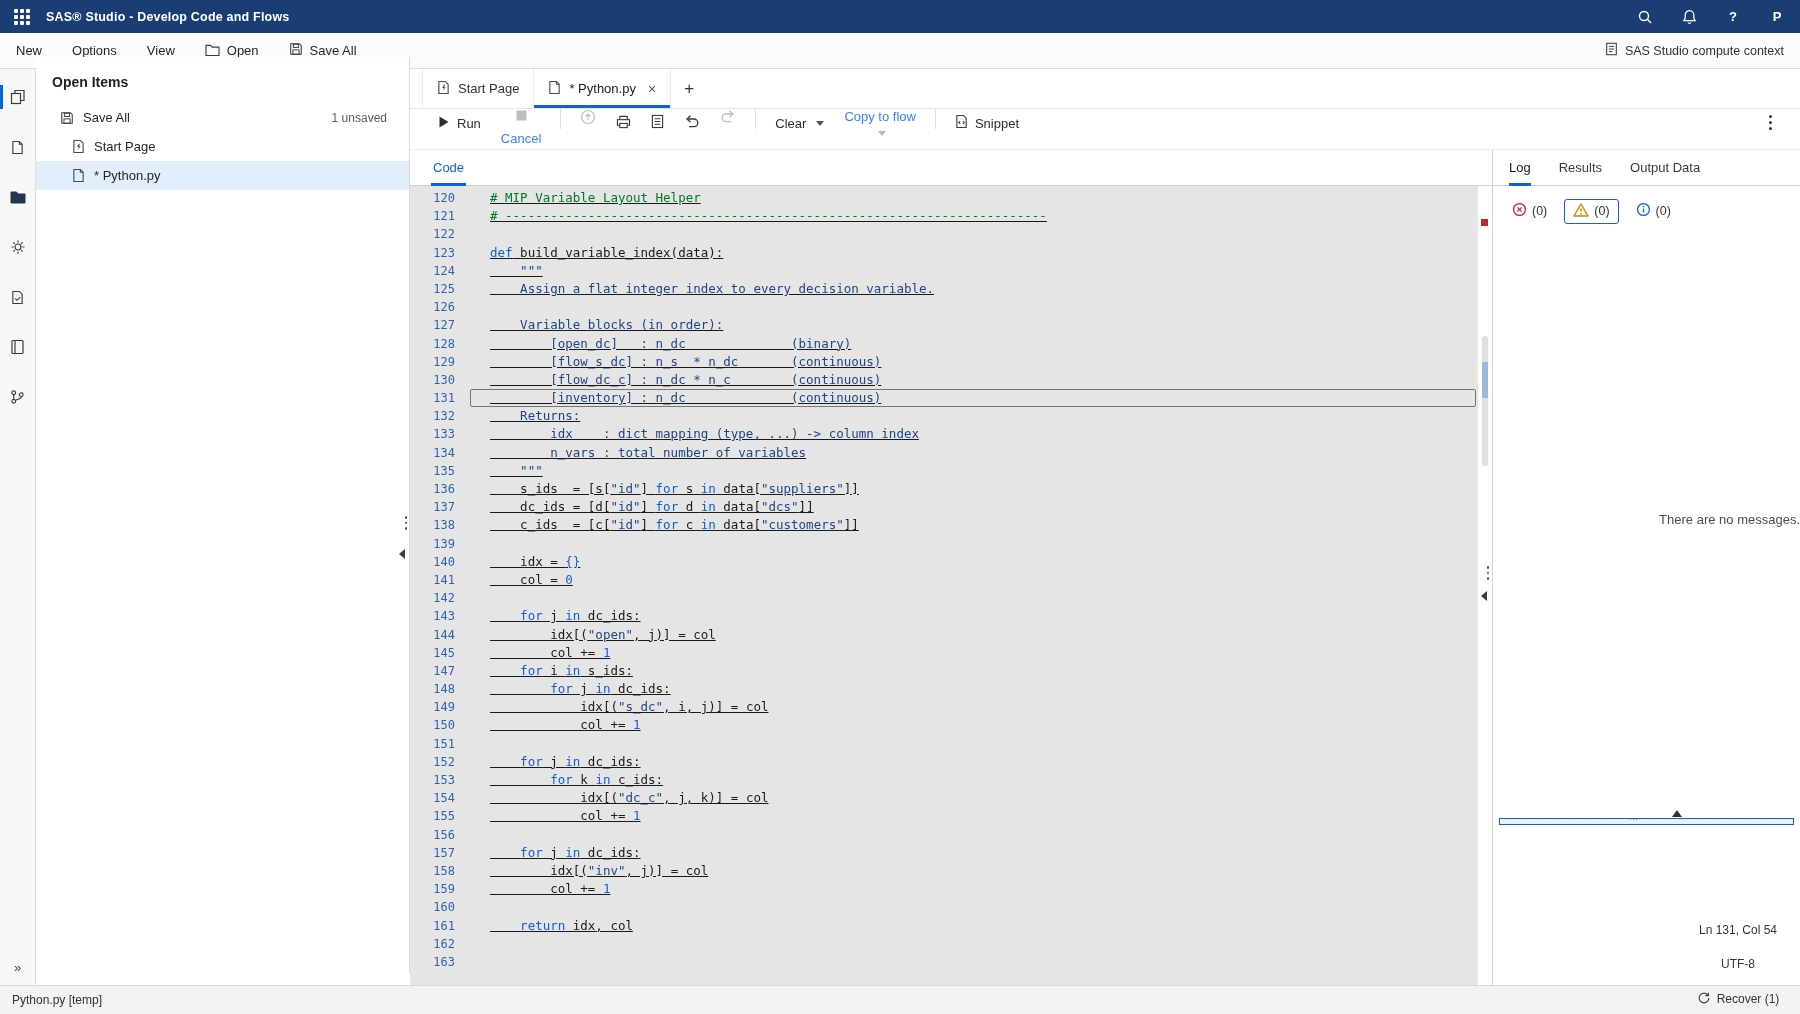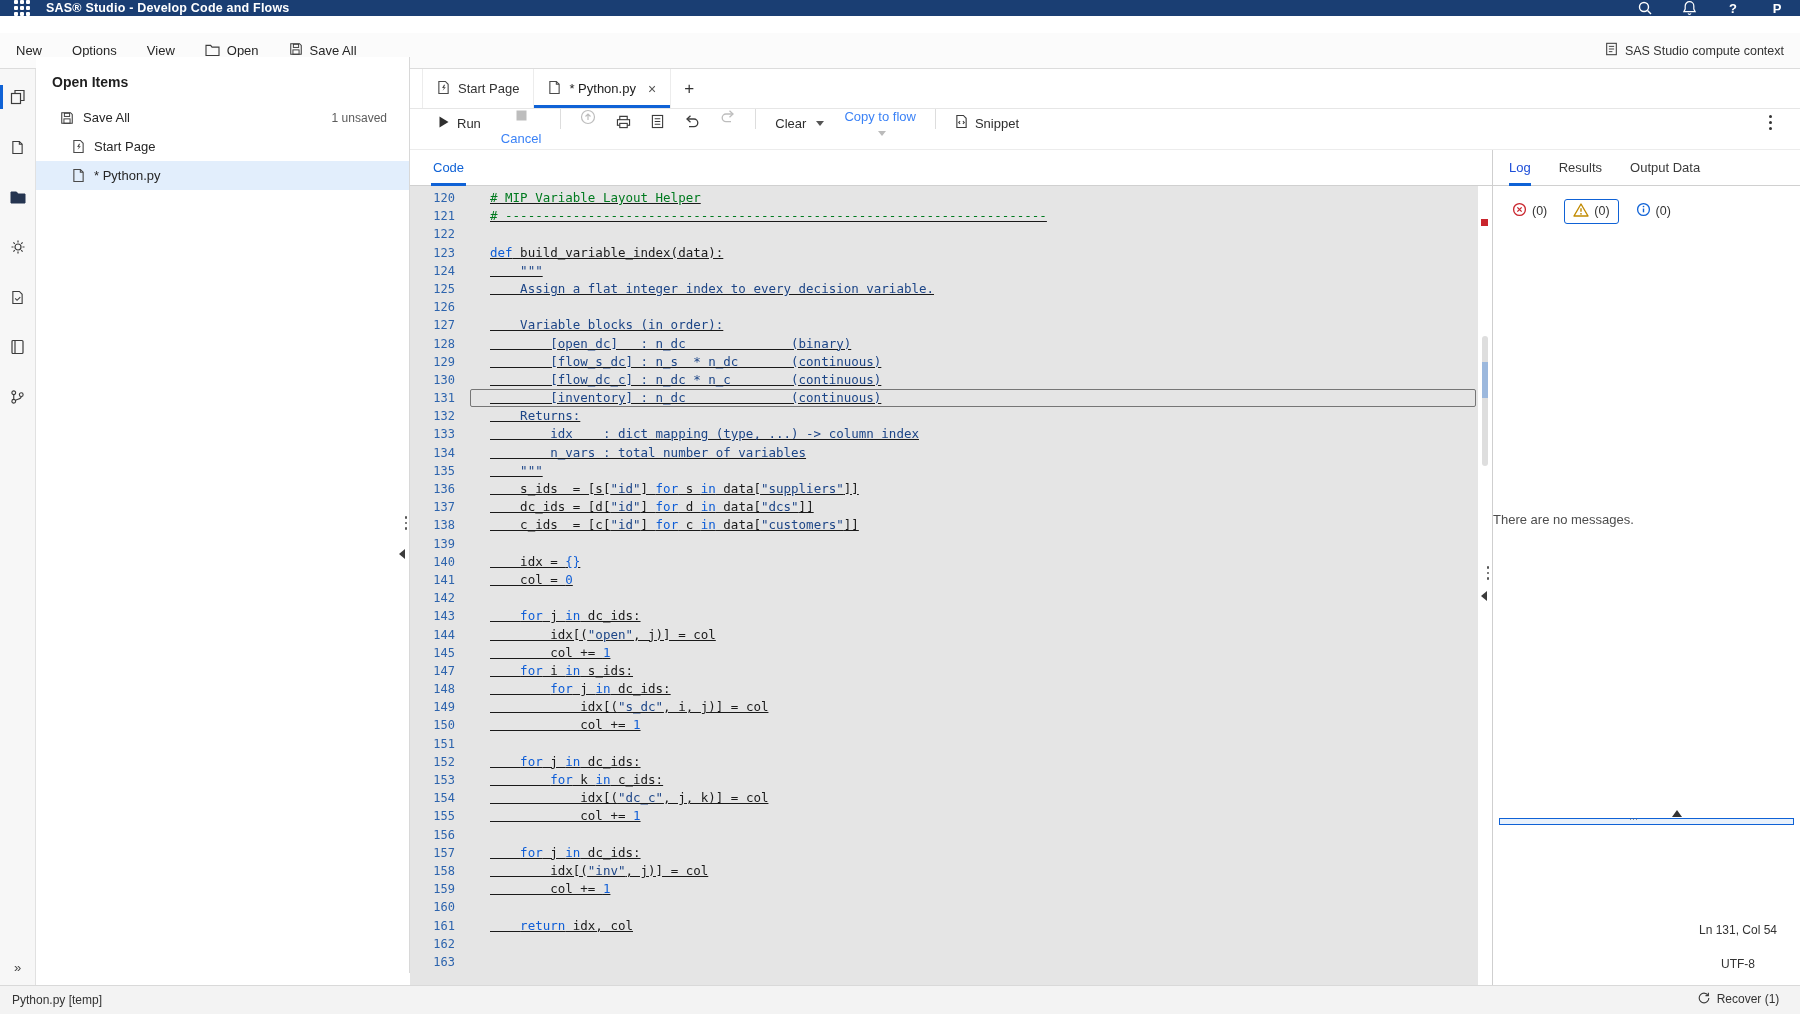--- a/index.html
+++ b/index.html
@@ -1,21 +1,21 @@
 <!DOCTYPE html>
 <html><head>
 <meta charset="utf-8">
 <style>
   * { margin:0; padding:0; box-sizing:border-box; }
   html,body { width:1800px; height:1014px; }
   body { font-family:"Liberation Sans", sans-serif; background:#fff; overflow:hidden; color:#262626; }
   .app { position:relative; width:1800px; height:1014px; background:#fff; }
 
   
-  .topbar { position:absolute; left:0; top:0; width:1800px; height:16px; background:#1a3e73; display:flex; align-items:center; padding:0 14px; color:#fff; }
+  .topbar { position:absolute; left:0; top:0; width:1800px; height:33px; background:#1a3e73; display:flex; align-items:center; padding:0 14px; color:#fff; }
   .grid-icon { display:grid; grid-template-columns:repeat(3,4px); grid-gap:2px; margin-right:16px; cursor:pointer; }
   .grid-icon i { width:4px; height:4px; background:#fff; border-radius:1px; display:block; }
   .app-title { font-size:12.5px; font-weight:bold; letter-spacing:.2px; }
   .topbar-right { margin-left:auto; display:flex; align-items:center; gap:26px; }
   .tb-top-icon { width:18px; height:18px; display:flex; align-items:center; justify-content:center; cursor:pointer; font-size:13px; font-weight:bold; color:#fff; }
 
   
   .menubar { position:absolute; left:0; top:33px; width:1800px; height:36px; background:#fbfbfb; border-bottom:1px solid #dcdcdc; display:flex; align-items:center; padding:0 16px; gap:30px; font-size:13px; color:#262626; }
   .menu-item { display:flex; align-items:center; gap:7px; cursor:pointer; }
   .compute-context { margin-left:auto; display:flex; align-items:center; gap:7px; font-size:12.5px; color:#333; cursor:pointer; }
@@ -81,26 +81,26 @@
 
   .ruler { position:absolute; top:36px; right:0; width:14px; bottom:0; background:#fff; }
   .ruler .mark-red { position:absolute; top:33px; left:3px; width:7px; height:7px; background:#c9252d; }
   .ruler .mark-blue { position:absolute; top:176px; left:4px; width:6px; height:36px; background:#9cb8dd; }
   .ruler .thumb { position:absolute; top:150px; left:4px; width:6px; height:130px; background:#dedede; border-radius:3px; }
 
   
   .log-panel { width:307px; flex:none; display:flex; flex-direction:column; background:#fff; position:relative; }
   .log-tabs { height:36px; flex:none; border-bottom:1px solid #d0d0d0; display:flex; align-items:stretch; padding-left:16px; gap:28px; }
   .log-tab { display:flex; align-items:center; font-size:13px; color:#3a3a3a; position:relative; cursor:pointer; }
-  .log-tab.active { color:#1d4ed8; }
+  .log-tab.active { color:#0f172a; }
   .log-tab.active::after { content:""; position:absolute; left:0; right:0; bottom:-1px; height:3px; background:#0f62d6; }
   .log-filters { display:flex; align-items:center; gap:12px; padding:12px 0 0 14px; }
   .filter { display:flex; align-items:center; gap:5px; font-size:12.5px; color:#333; cursor:pointer; padding:3px 4px; border:1px solid transparent; }
   .filter.selected { border:1px solid #0f62d6; border-radius:3px; padding:3px 8px; }
-  .log-empty { position:absolute; top:362px; left:0; right:0; text-align:left; font-size:13px; color:#4d4d4d; }
+  .log-empty { position:absolute; top:362px; left:0; right:0; text-align:right; font-size:13px; color:#4d4d4d; }
   .h-splitter { position:absolute; top:668px; left:6px; right:6px; height:7px; border:1px solid #0f62d6; background:#e8f1fc; cursor:row-resize; }
   .h-splitter .dots { position:absolute; top:-5px; left:44%; color:#666; font-size:9px; letter-spacing:1px; }
   .h-splitter .tri { position:absolute; top:-9px; left:172px; width:0; height:0; border-left:5px solid transparent; border-right:5px solid transparent; border-bottom:7px solid #333; }
 
   
   .statusbar { position:absolute; left:0; top:985px; width:1800px; height:29px; background:#f3f3f3; border-top:1px solid #d9d9d9; display:flex; align-items:center; padding:0 12px; font-size:12px; color:#333; }
   .sb-right { margin-left:auto; display:flex; align-items:center; gap:20px;flex-direction:column; }
   .sb-item { display:flex; align-items:center; gap:6px; }
   .clickable { cursor:pointer; }
 </style>

